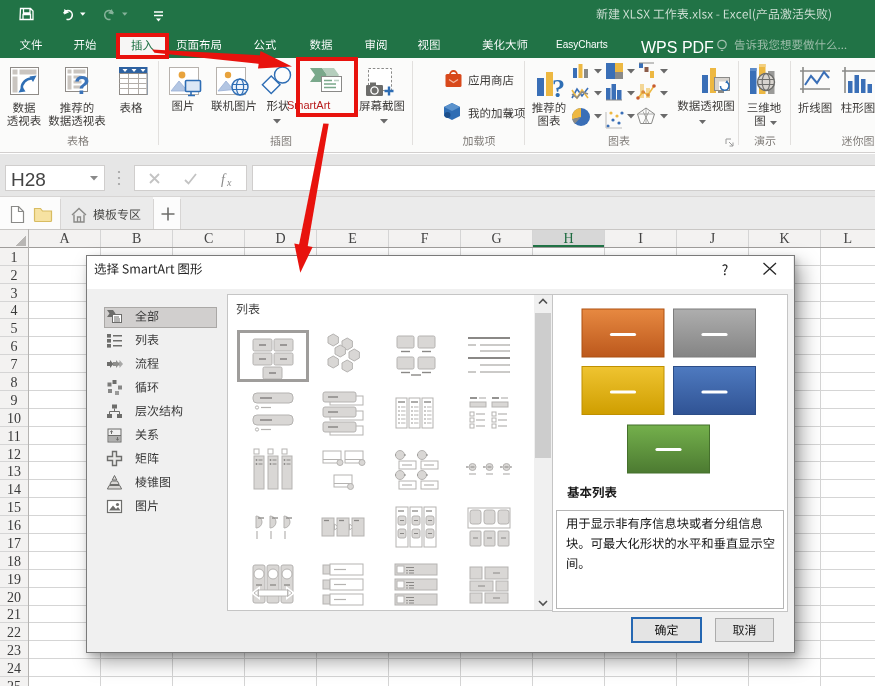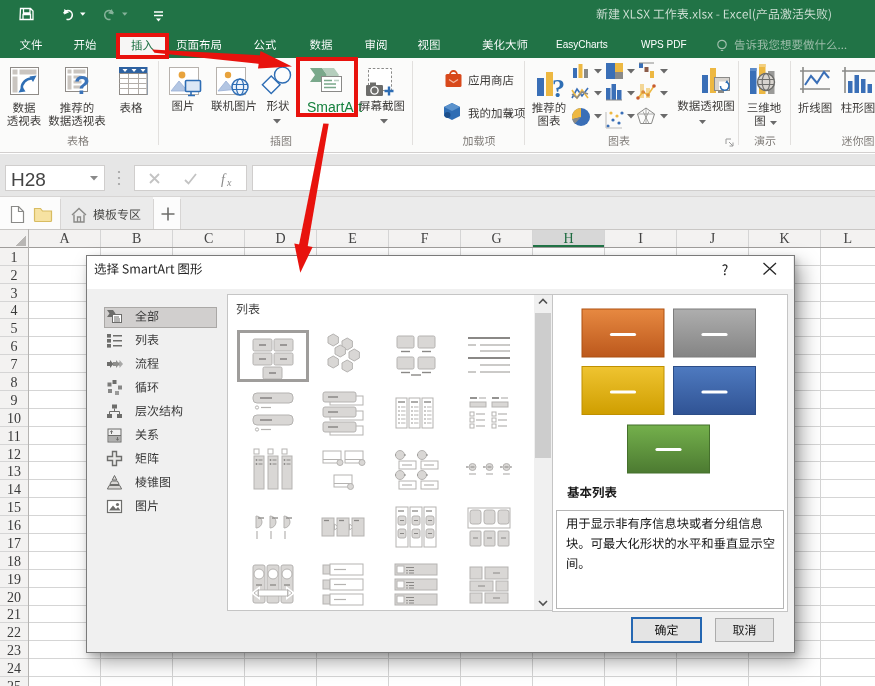--- a/index.html
+++ b/index.html
@@ -34,21 +34,21 @@
 </g>
 <path d="M122 12.5 h5.5 l-2.75 3.2 z" fill="#fff" opacity="0.45"></path>
 <g stroke="#fff" stroke-width="1.5">
       <path d="M154 12 h9 M154 15.5 h9" fill="none"></path>
     </g>
 <path d="M156 18.5 h5 l-2.5 3 z" fill="#fff"></path>
 </svg>
 <div class="abs" id="tabrow"></div>
 <div class="abs" style="left:119px;top:36px;width:47px;height:22px;background:#f7f6f5;z-index:2"></div>
 <div class="abs" style="left:556px;top:39px;width:130px;height:16px;color:#fff;font-size:10px;z-index:5">EasyCharts</div>
-<div class="abs" style="left:641px;top:39px;width:130px;height:16px;color:#fff;font-size:10px;z-index:5">WPS PDF</div>
+<div class="abs" style="left:641px;top:39px;width:130px;height:16px;color:#fff;font-size:16px;z-index:5">WPS PDF</div>
 <svg class="abs" style="left:714px;top:37px;z-index:5" width="16" height="18">
 <g stroke="#9fbfac" fill="none" stroke-width="1.2">
 <circle cx="8" cy="7.5" r="4.2"></circle>
       <path d="M6.3 11.5 h3.4 M6.8 13.5 h2.4"></path>
 </g>
   </svg>
 <div class="abs" id="ribbon"></div>
 <div class="abs gsep" style="left:158px"></div>
 <div class="abs gsep" style="left:412px"></div>
 <div class="abs gsep" style="left:524px"></div>
@@ -115,21 +115,21 @@
 <path d="M2 4 h12 l5 7 -5 7 h-12 l5 -7 z" fill="#7aa88b"></path>
 <path d="M14 4 h12 l5 7 -5 7 h-12 l5 -7 z" fill="#a8c5b2" opacity=".85"></path>
 <rect x="13.5" y="12.5" width="20" height="15" fill="#fff" stroke="#8a8a88"></rect>
 <g stroke="#7aa88b" stroke-width="1.6" fill="none">
       <path d="M16 16.5 h8 M16 20 h12 M16 23.5 h12"></path>
     </g>
 <g stroke="#b9cfc1" stroke-width="1.6" fill="none">
       <path d="M26 16.5 h5"></path>
     </g>
 </svg>
-<div class="abs" style="left:307px;top:99px;width:60px;font-size:14px;color:#15803d;z-index:5">SmartArt</div>
+<div class="abs" style="left:287px;top:99px;width:60px;font-size:11px;color:#b91c1c;z-index:5">SmartArt</div>
 <svg class="abs" style="left:364px;top:65px;z-index:5" width="36" height="33">
 <rect x="4.5" y="3.5" width="23" height="22" fill="#fff" stroke="#8a8a88" stroke-dasharray="2.5 1.8"></rect>
 <rect x="2" y="20" width="17" height="11" rx="1.2" fill="#6d6d6b"></rect>
 <rect x="6" y="17.5" width="6" height="3" fill="#6d6d6b"></rect>
 <circle cx="10.5" cy="25.5" r="3.6" fill="none" stroke="#fff" stroke-width="1.4"></circle>
 <path d="M25 21.5 v9 M20.5 26 h9" stroke="#2e6db4" stroke-width="2.4"></path>
 </svg>
 <svg class="abs" style="left:378px;top:117px;z-index:5" width="12" height="8">
     <path d="M2 2 h8 l-4 4.5 z" fill="#6a6a6a"></path>
   </svg>

